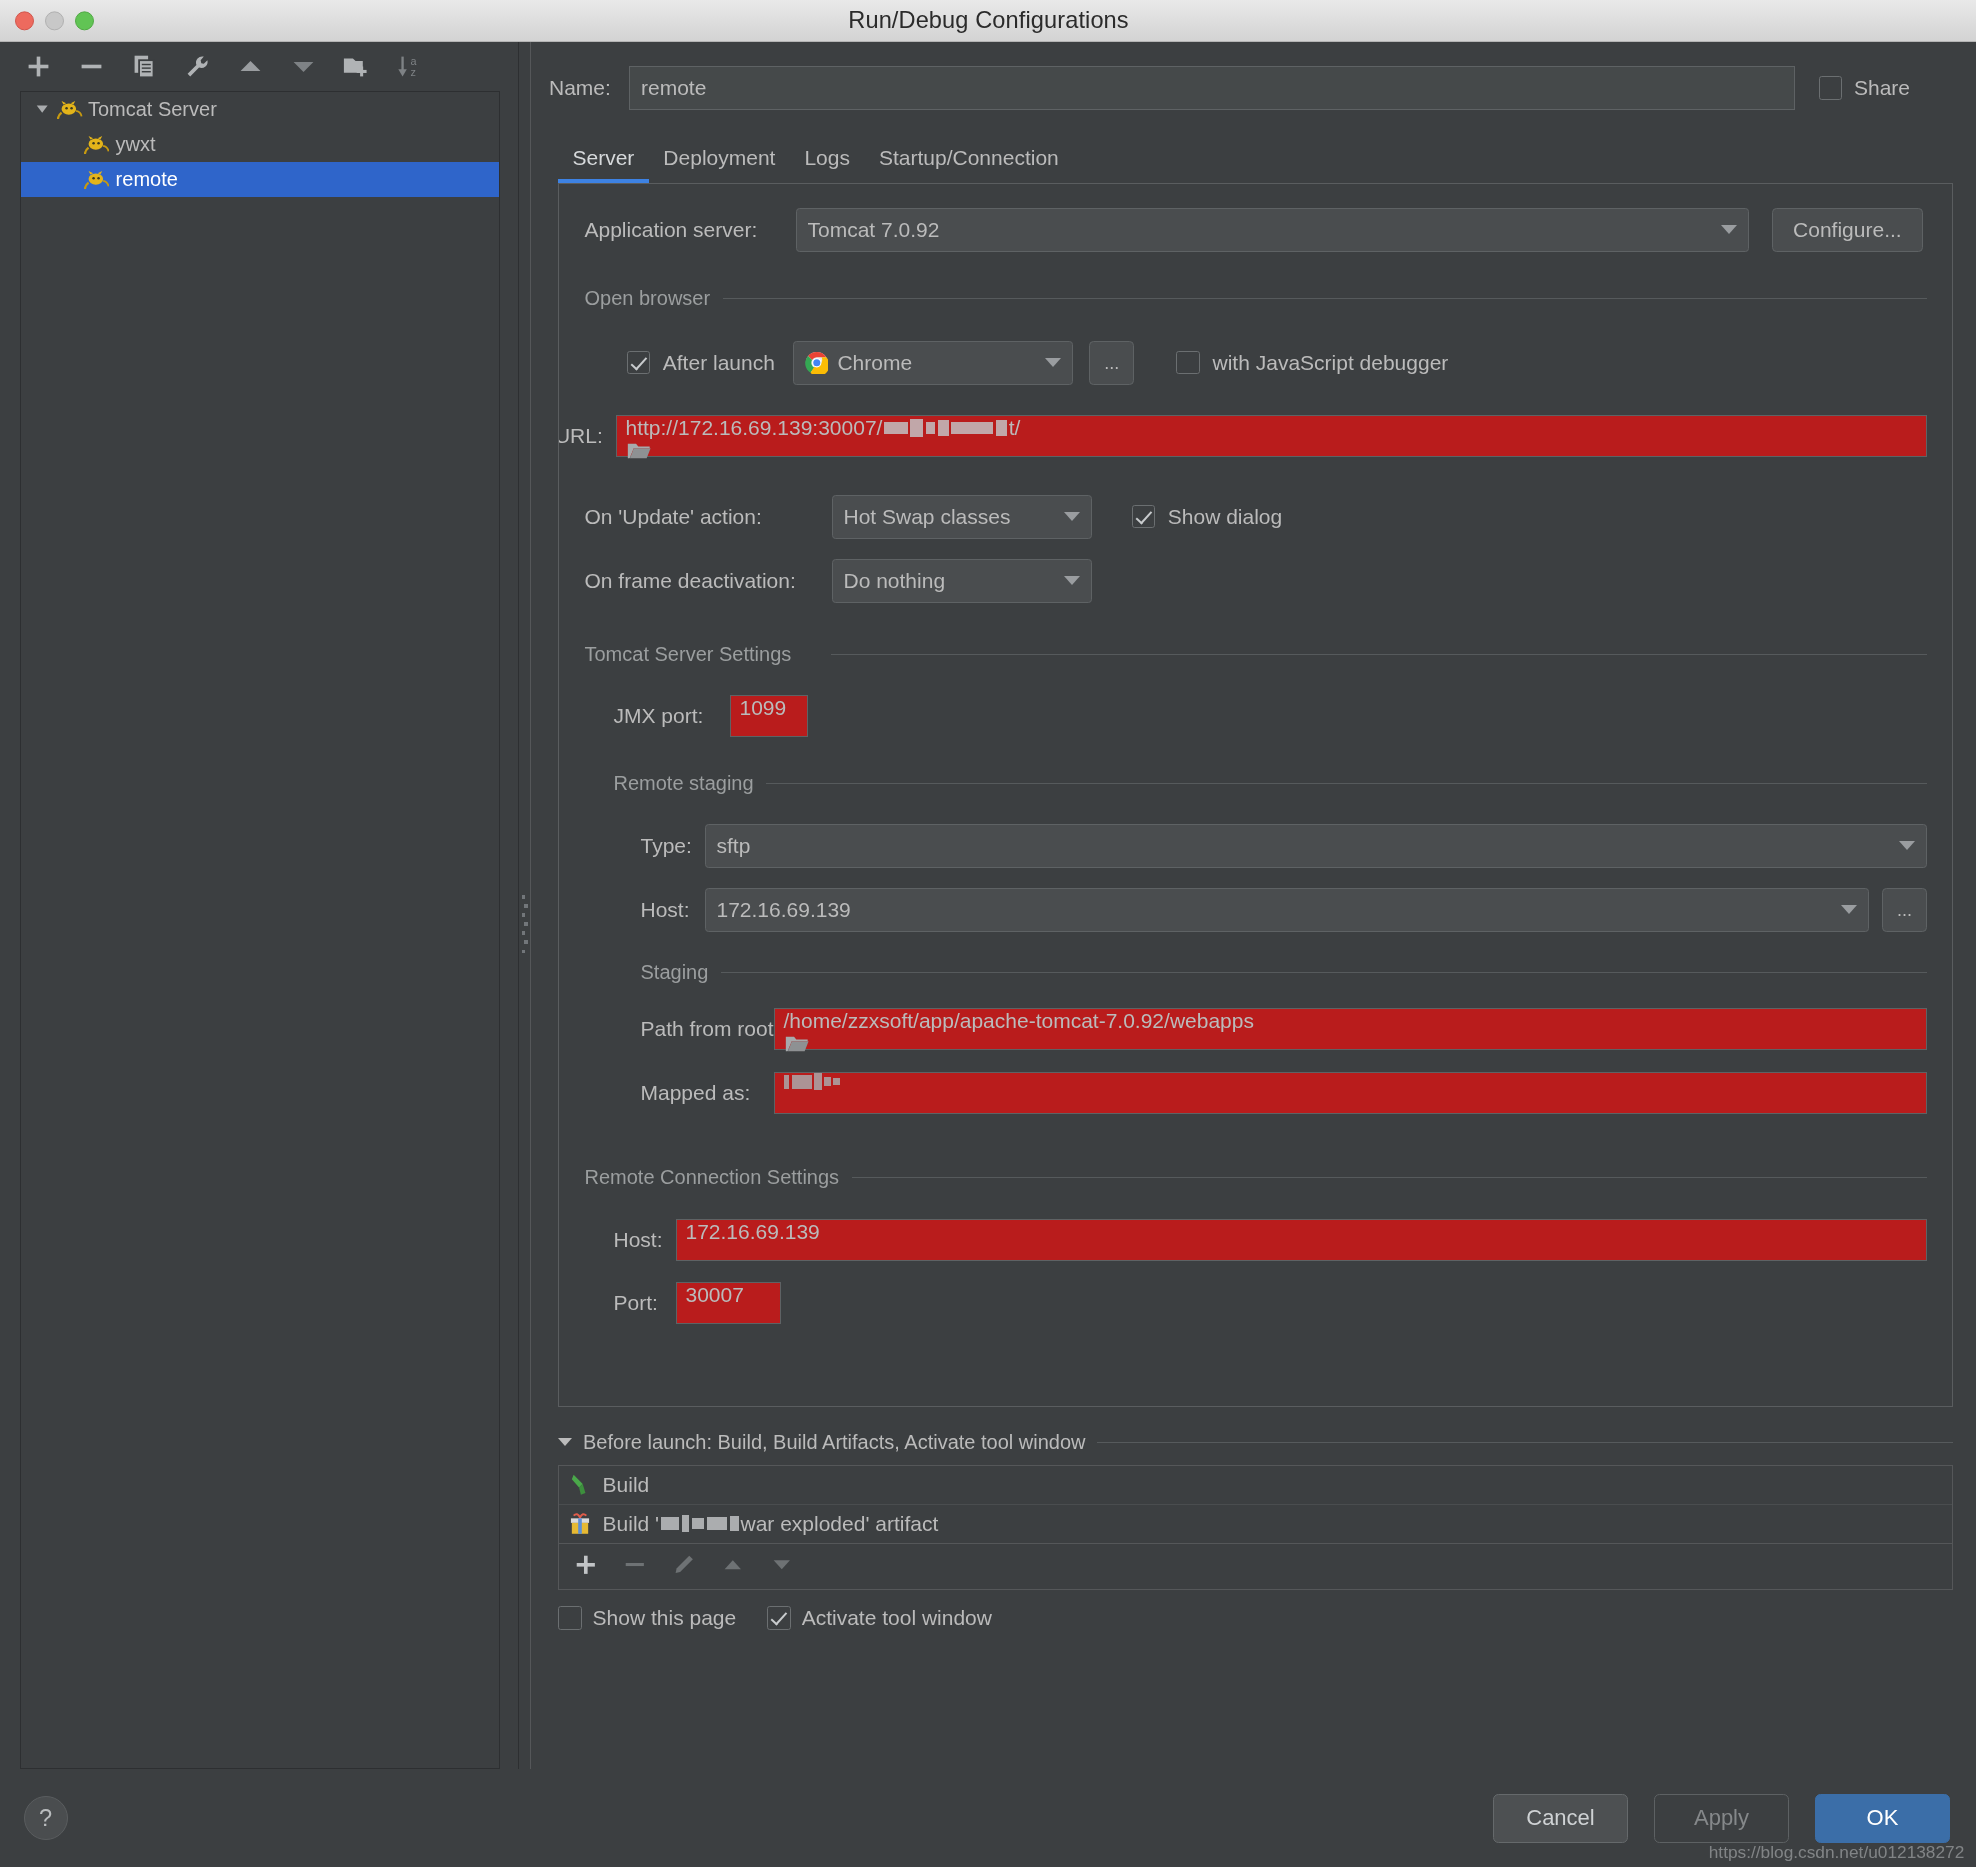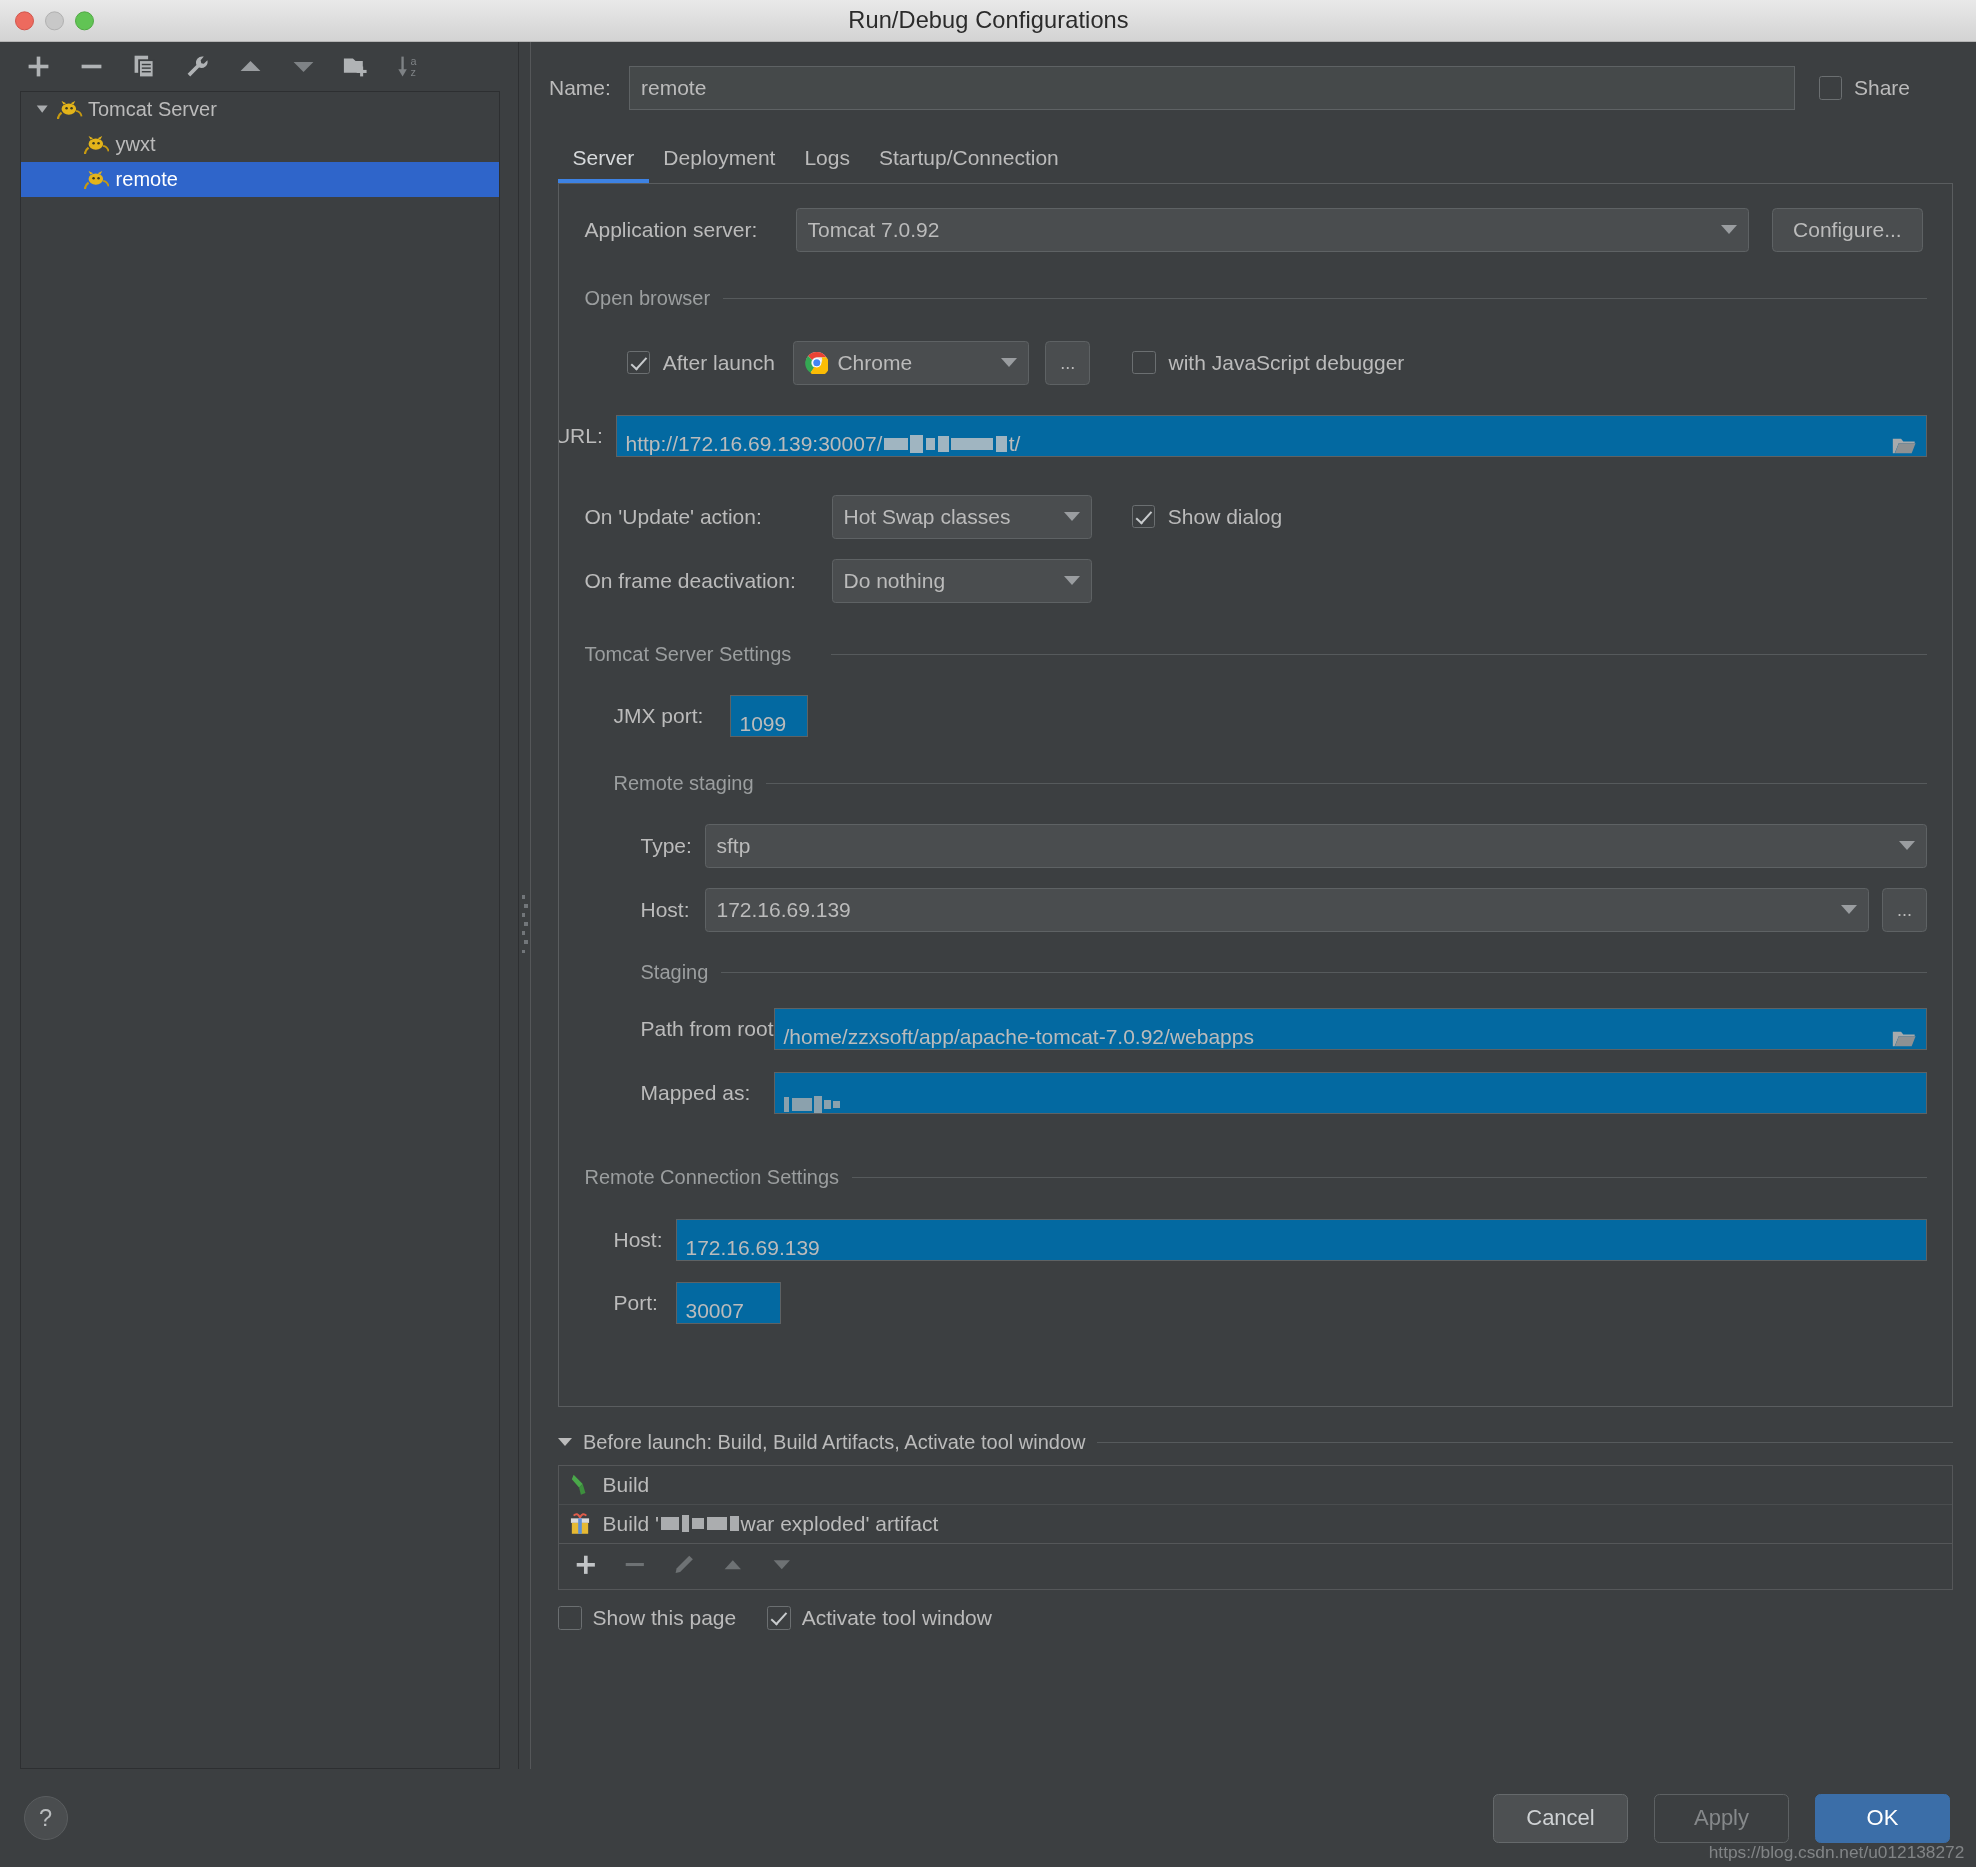--- a/index.html
+++ b/index.html
@@ -248,29 +248,30 @@
   .combo .caret {
     margin-left: auto;
     width: 0; height: 0;
     border-left: 8.2px solid transparent;
     border-right: 8.2px solid transparent;
     border-top: 9px solid #9a9da0;
   }
   .combo .val { white-space: nowrap; overflow: hidden; }
 
   .textfield {
-    background: #0369a1;
+    background: #b91c1c;
     border: 0.9px solid #5e6264;
     height: 42px;
     display: flex;
-    align-items: flex-end;
+    align-items: flex-start;
     padding: 0 9px;
     box-sizing: border-box;
     font-size: 21px;
     color: #bbbbbb;
+    flex-direction: column;
   }
 
   .btn {
     background: #4a4d4f;
     border: 0.9px solid #5e6264;
     border-radius: 4.5px;
     height: 44px;
     display: flex;
     align-items: center;
     justify-content: center;
@@ -568,21 +569,21 @@
         </div>
 
         <div class="section" style="margin-top:35px;">
           <span>Open browser</span>
           <span class="line"></span>
         </div>
 
         <div class="row" style="margin-top:31px; height:44px; padding-left:42px;">
           <div class="cb checked"></div>
           <div class="lab" style="margin-left:12.7px;">After launch</div>
-          <div class="combo" style="width:236px; margin-left:18px;">
+          <div class="combo" style="width:280px; margin-left:18px;">
             <span style="flex:0 0 23.6px; display:flex;">
               <svg width="23.6" height="23.6" viewBox="0 0 26 26">
                 <circle cx="13" cy="13" r="12" fill="#e8e8e8"></circle>
                 <path d="M13 1a12 12 0 0 1 10.4 6H13a6 6 0 0 0-5.2 3L3.4 5.6A12 12 0 0 1 13 1z" fill="#ea4335"></path>
                 <path d="M3.4 5.6 7.8 10A6 6 0 0 0 10.5 18.4L6.1 24A12 12 0 0 1 3.4 5.6z" fill="#34a853"></path>
                 <path d="M23.4 7A12 12 0 0 1 6.1 24l5.3-8.2a6 6 0 0 0 7.2-4.2 6 6 0 0 0-.3-4.6z" fill="#fbbc05"></path>
                 <circle cx="13" cy="13" r="5.1" fill="#ffffff"></circle>
                 <circle cx="13" cy="13" r="3.9" fill="#4285f4"></circle>
               </svg>
             </span>

